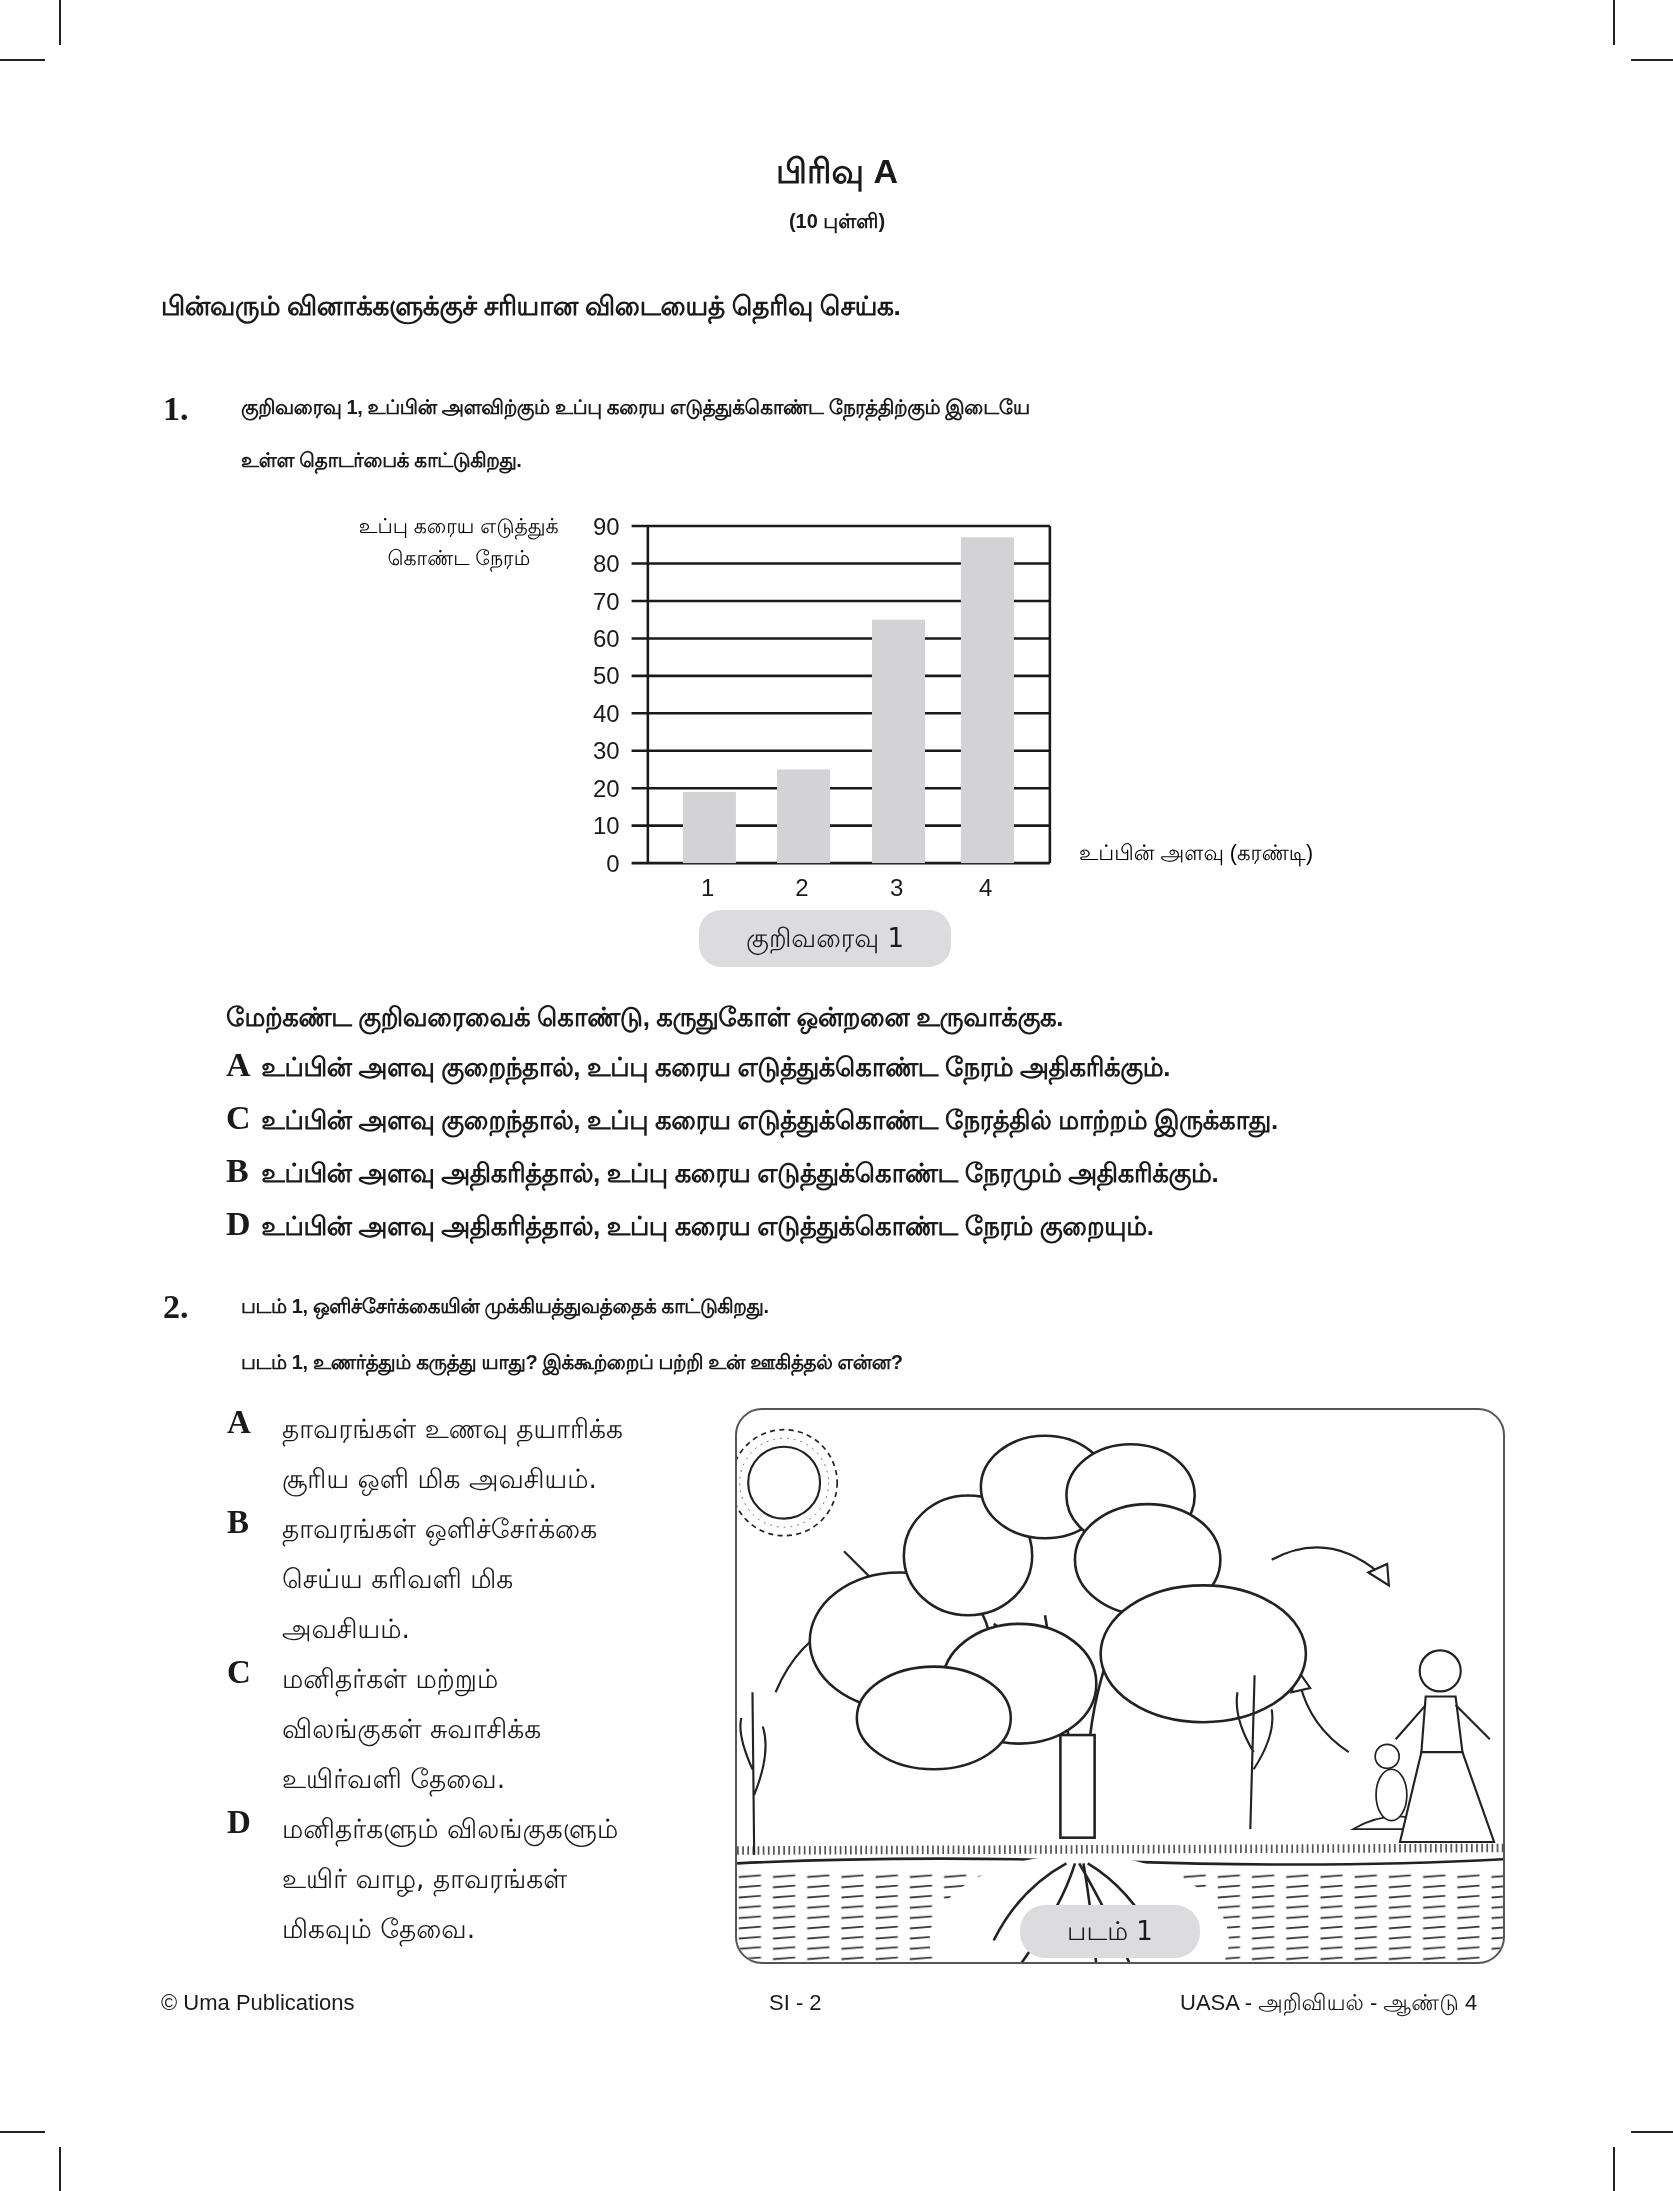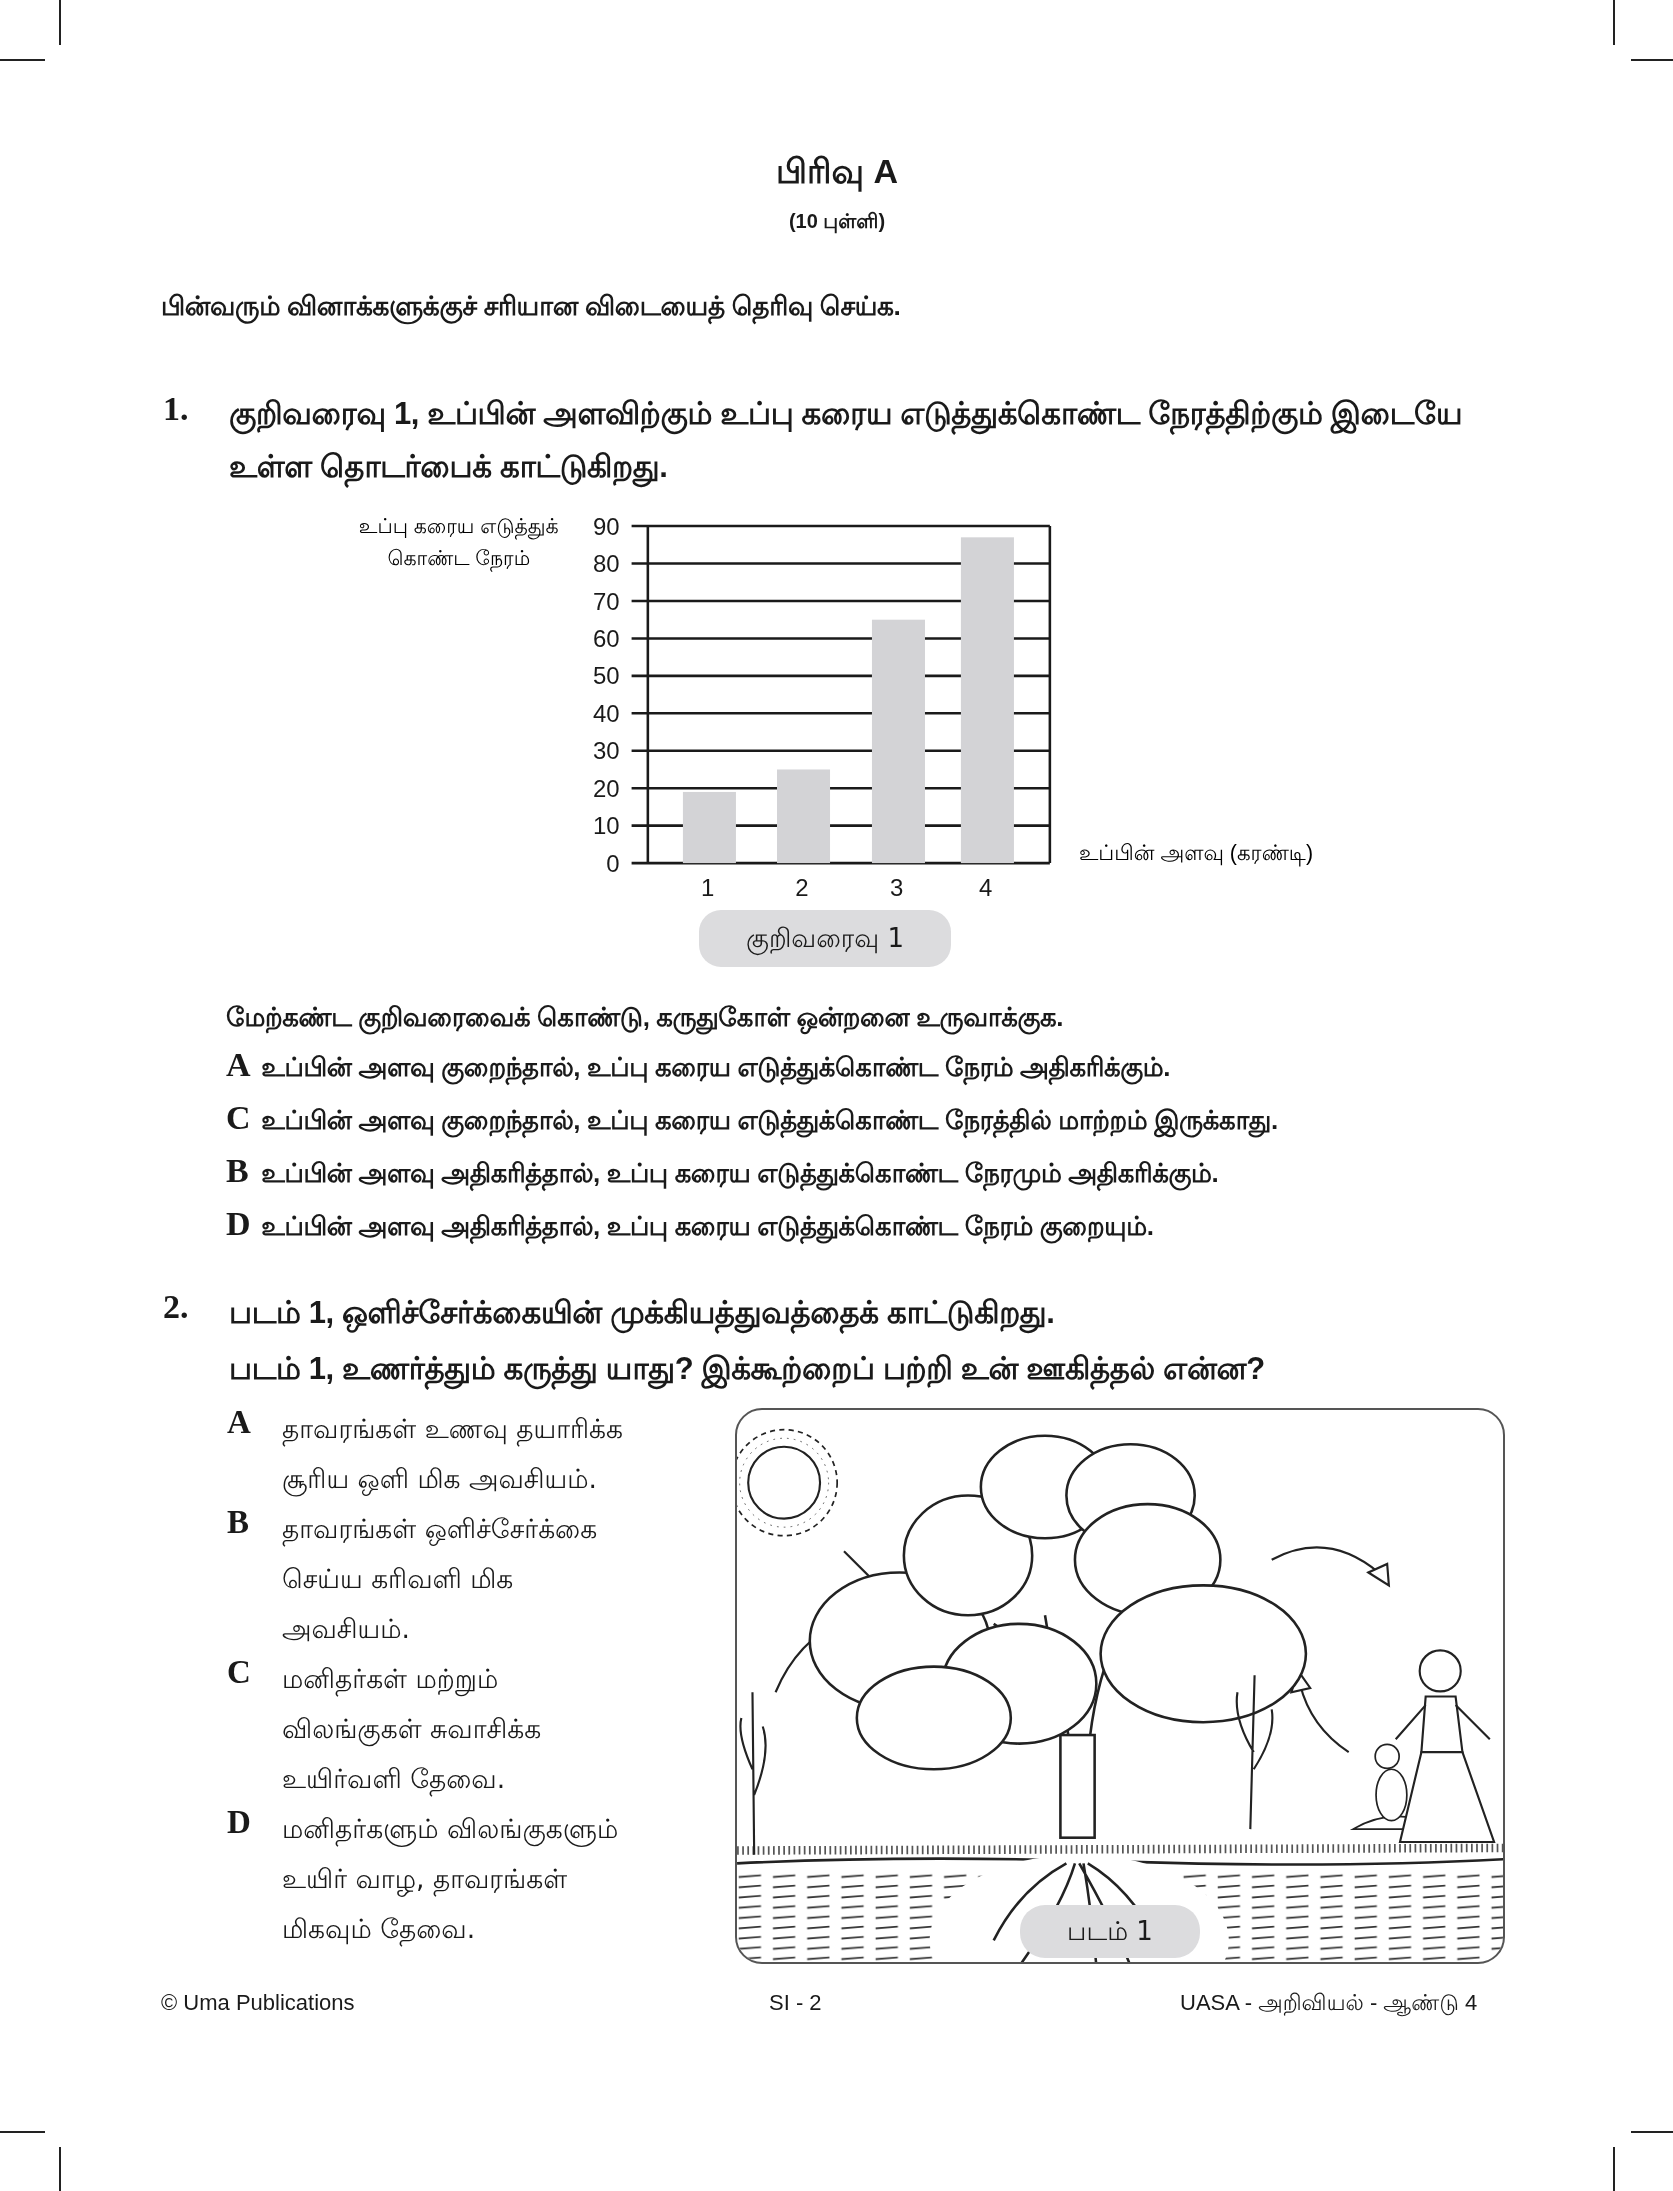--- a/index.html
+++ b/index.html
@@ -5,21 +5,21 @@
   html, body { margin:0; padding:0; background:#ffffff; }
   body { width:1674px; height:2192px; position:relative; overflow:hidden;
          font-family:"DejaVu Sans", sans-serif; color:#1a1a1a; }
   .abs { position:absolute; }
   .crop { position:absolute; background:#222; }
   .title { left:0; width:1674px; text-align:center; font-weight:bold; }
   .t1 { top:152px; font-size:34px; font-family:"Liberation Sans", sans-serif; }
   .t2 { top:210px; font-size:20px; font-family:"Liberation Sans", sans-serif; }
   .instr { left:161px; top:291px; font-size:26.5px; font-weight:bold; font-family:"Liberation Sans", sans-serif; letter-spacing:-0.4px; }
   .qnum { font-family:"Liberation Serif", serif; font-weight:bold; font-size:34px; }
-  .qtext { font-size:31px; font-weight:bold; font-family:"Liberation Sans", sans-serif; letter-spacing:-0.4px; }
+  .qtext { font-size:20px; font-weight:bold; font-family:"Liberation Sans", sans-serif; letter-spacing:-0.4px;margin-left:12px; }
   .opt-letter { font-family:"Liberation Serif", serif; font-weight:bold; font-size:34px; display:inline-block; width:31px; }
   .opt-line { font-size:26px; font-weight:bold; font-family:"Liberation Sans", sans-serif; white-space:nowrap; letter-spacing:-0.4px; }
   .opt2 { font-size:26.5px; font-family:"DejaVu Sans", sans-serif; line-height:50px; white-space:nowrap; }
   .opt2-letter { font-family:"Liberation Serif", serif; font-weight:bold; font-size:33px; position:absolute; left:0; }
   .caption-pill { background:#dcdcde; border-radius:22px; text-align:center; font-size:26px; }
   .footer { top:1990px; font-size:22px; font-family:"Liberation Sans", sans-serif; }
   svg text { font-family:"Liberation Sans", sans-serif; }
   .figure-box { left:735px; top:1408px; width:770px; height:556px; border:2.6px solid #555; border-radius:27px; box-sizing:border-box; overflow:hidden; background:#fff; }
 </style>
 </head>

